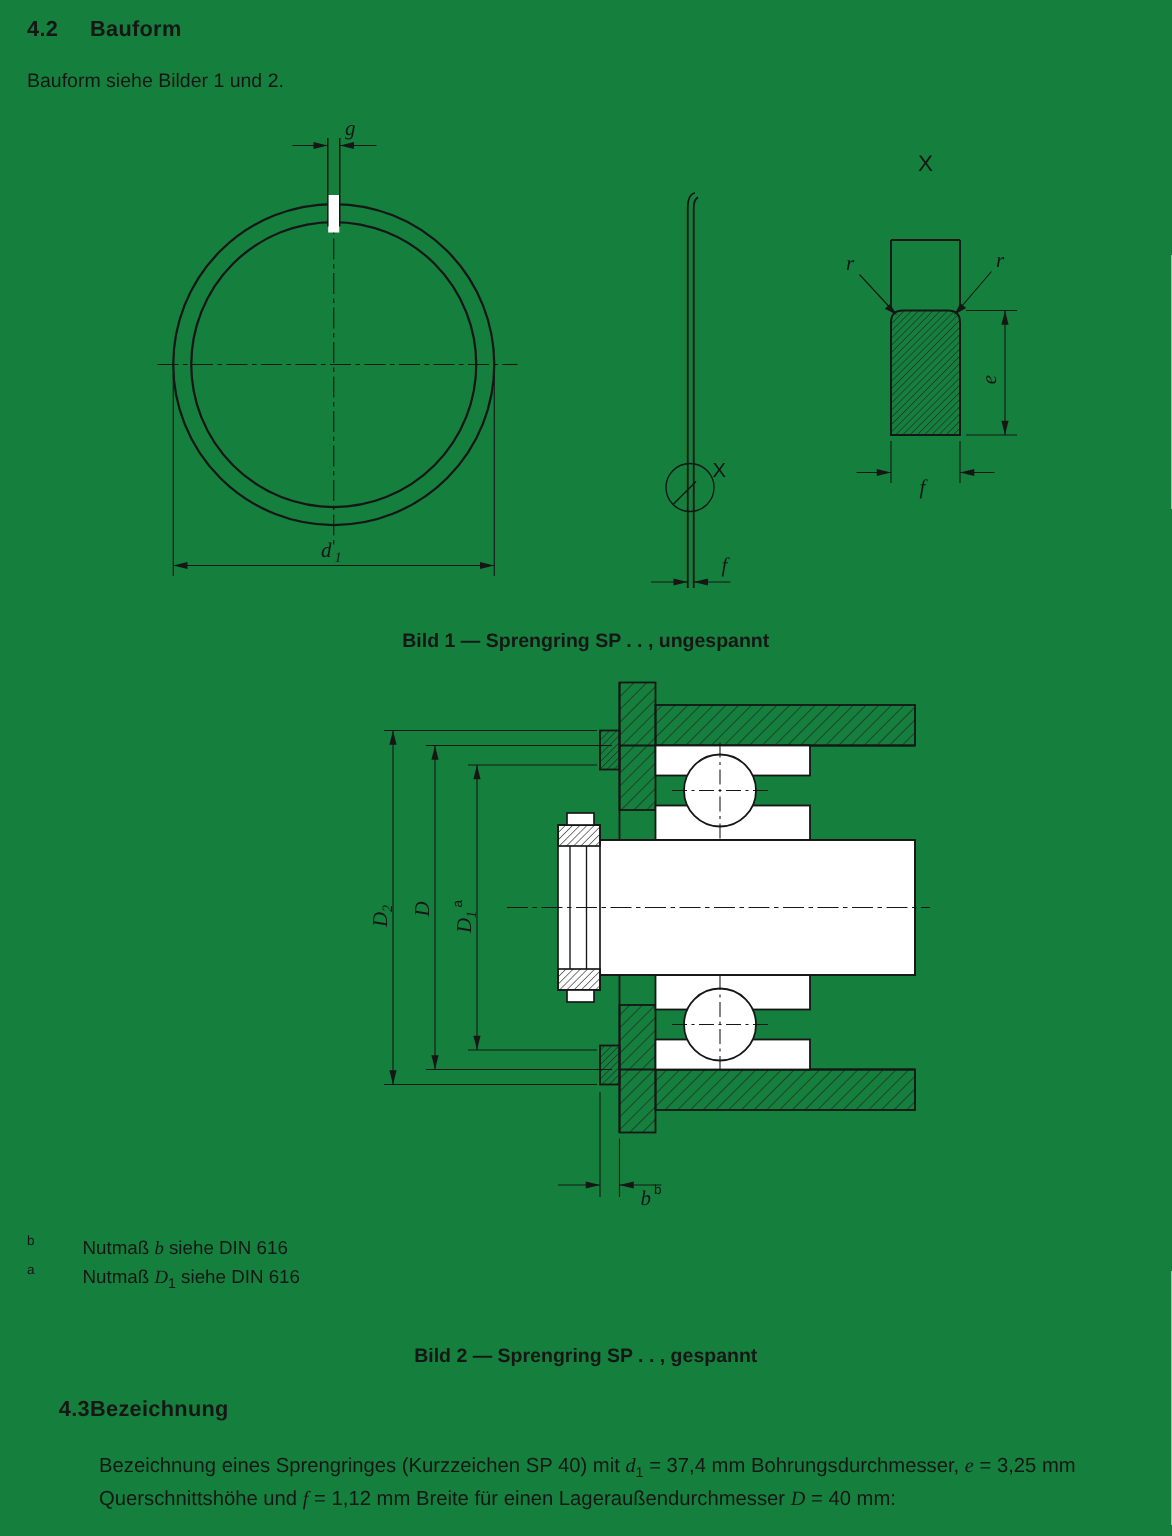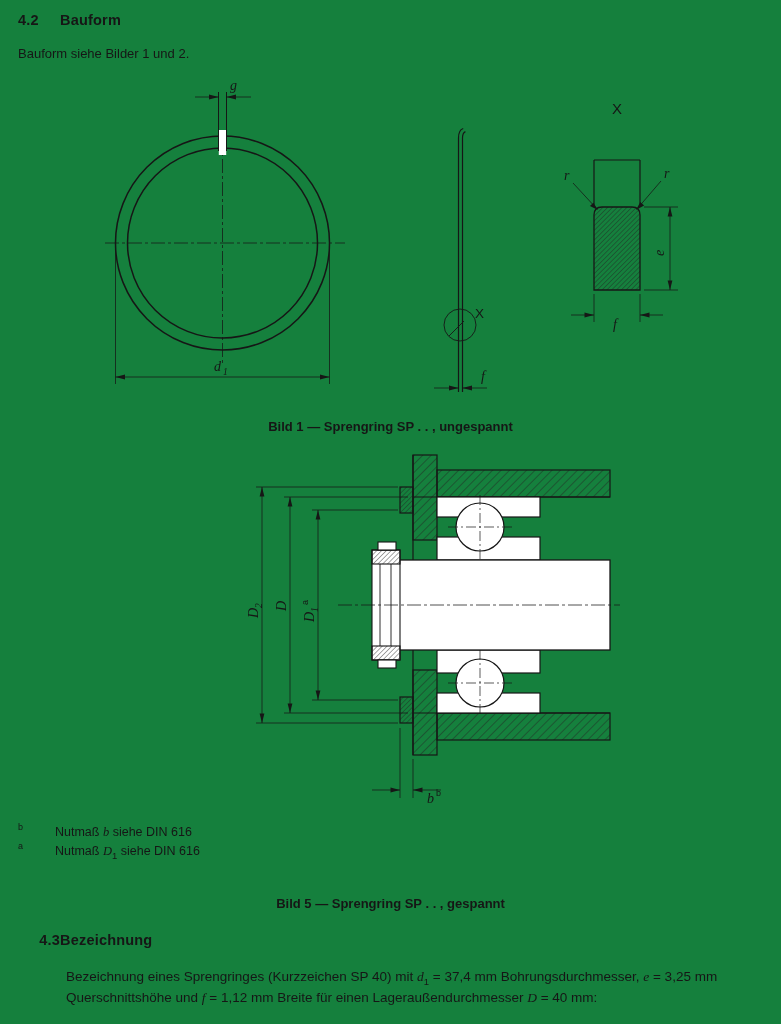--- a/index.html
+++ b/index.html
@@ -217,19 +217,19 @@
       <text class="ssup" x="17" y="-6">a</text>
     </g>
     <text class="svar" x="407" y="353">b</text>
     <text class="ssup" x="416" y="346">b</text>
   </svg>
 
   <div class="footnote" style="top:841px;"><span class="fn-marker">a</span><span><span>Nutmaß </span><span class="var">D</span><sub>1</sub><span> siehe DIN 616</span></span></div>
 
   <div class="footnote" style="top:822px;"><span class="fn-marker">b</span><span><span>Nutmaß </span><span class="var">b</span><span> siehe DIN 616</span></span></div>
 
-  <p class="caption" style="top:896px;">Bild 5 — Sprengring SP . . , gespannt</p>
+  <p class="caption" style="top:896px;">Bild 2 — Sprengring SP . . , gespannt</p>
 
   <h2 class="sec-heading" style="top:932px;text-align:right;"><span class="sec-num">4.3</span><span>Bezeichnung</span></h2>
 
   <p class="body-text" style="top:968px;"><span>Bezeichnung eines Sprengringes (Kurzzeichen SP 40) mit </span><span class="var">d</span><sub>1</sub><span> = 37,4 mm Bohrungsdurchmesser, </span><span class="var">e</span><span> = 3,25 mm Querschnittshöhe und </span><span class="var">f</span><span> = 1,12 mm Breite für einen Lageraußendurchmesser </span><span class="var">D</span><span> = 40 mm:</span></p>
 
 </div>
 
 </body></html>

